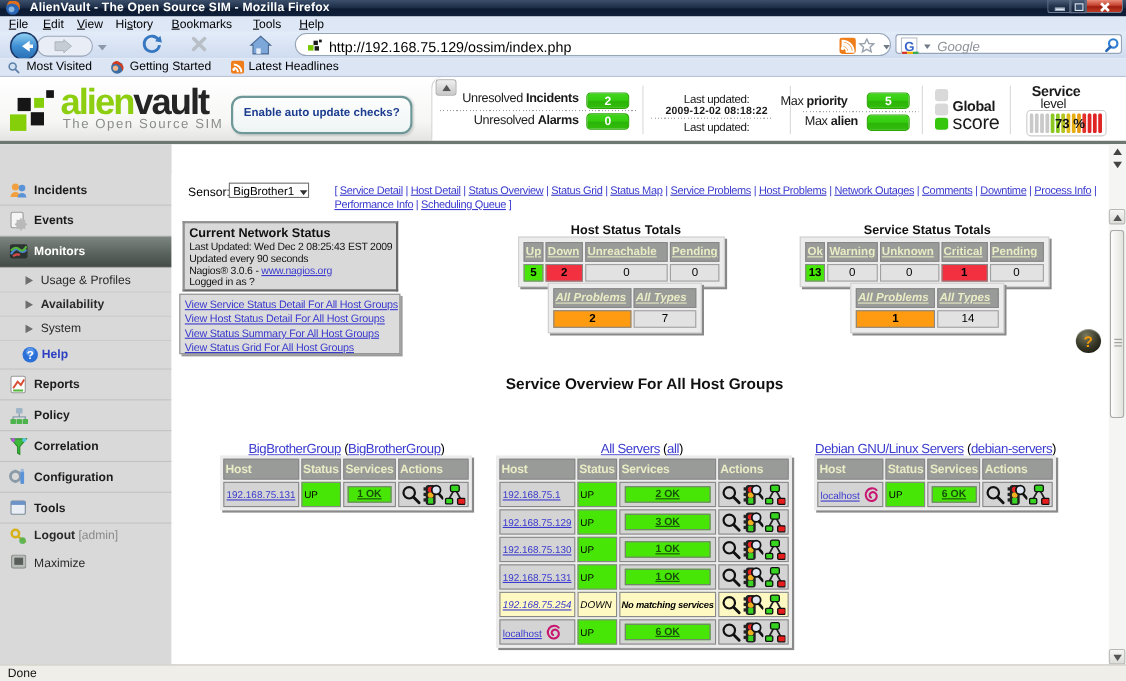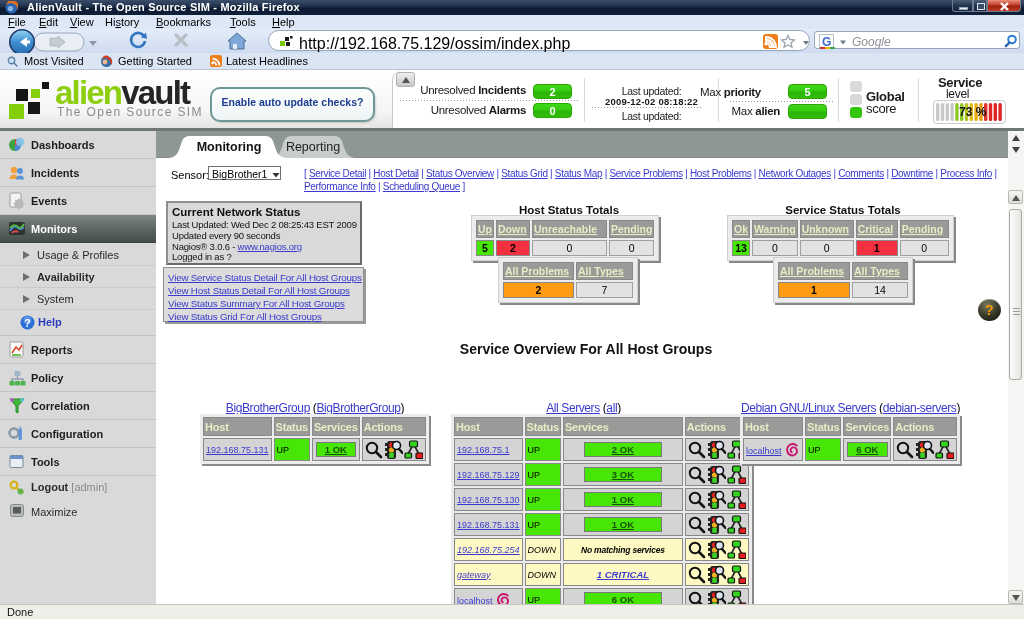--- a/index.html
+++ b/index.html
@@ -61,21 +61,21 @@
 
 
 .ntable { position:absolute; background:#ececec; box-shadow:2px 2px 0 #888; border:1px solid #cfcfcf;}
 .ntable table { border-collapse:separate; border-spacing:2px; }
 .ntable td { border:1px solid #888; font-size:10.5px; padding:0 1px; text-align:center; color:#000; height:16px; }
 .ntable td.hdr { background:#999b99; color:#eef0c8; font-weight:bold; font-size:10.5px; text-align:left; padding:0 1px; white-space:nowrap; }
 .ntable td.gray { background:#e2e2e2; border-color:#a0a0a0; }
 .ntable td.green { background:#47e606; }
 .ntable td.red { background:#f2303f; }
 .ntable td.orange { background:#fe9b11; }
-.ntable td.ital { white-space:nowrap;margin-left:32px; }
+.ntable td.ital { font-style:italic; white-space:nowrap;margin-left:32px; }
 a.hl { color:#e9ecc4; text-decoration:underline; }
 .ntable td.hdr { height:18px; }
 
 .gtable { position:absolute; background:#ececec; box-shadow:2px 2px 0 #8a8a8a; padding:1px; }
 .gtable table { border-collapse:separate; border-spacing:2px; }
 .gtable td { border:1px solid #888; font-size:9px; padding:0 2px; color:#000; height:23px; white-space:nowrap; }
 .gtable td.ghdr { background:#999b99; color:#e9ecc4; font-weight:bold; font-size:11px; letter-spacing:-0.2px; height:19px; padding:0 1px; }
 .gtable td.gc { background:#d4d4d4; }
 .gtable td.gn { background:#47e606; }
 .gtable tr.down td { background:#fef9c3;font-style:italic; }
@@ -172,21 +172,21 @@
     <rect x="105" y="13" width="4" height="5" fill="#fff" opacity="0.8"></rect>
   </svg>
 
   <div class="urlbox abs" style="left:268px; top:30px; width:542px; height:21px; border-radius:11px;"></div>
   <svg class="abs" style="left:280px; top:35px;" width="14" height="14" viewBox="0 0 14 14">
     <rect x="0" y="6" width="5" height="5" fill="#79c800"></rect>
     <rect x="5" y="2" width="4" height="4" fill="#1a1a1a"></rect>
     <rect x="6" y="7" width="4" height="4" fill="#1a1a1a"></rect>
     <rect x="10" y="1" width="2.5" height="2.5" fill="#1a1a1a"></rect>
   </svg>
-  <span class="abs" style="left:299px; top:35px; font-size:16px; color:#000;">http://192.168.75.129/ossim/index.php</span>
+  <span class="abs" style="left:299px; top:35px; font-size:13px; color:#000;">http://192.168.75.129/ossim/index.php</span>
   <svg class="abs" style="left:763px; top:34px;" width="46" height="16" viewBox="0 0 46 16">
     <rect x="0" y="0" width="15" height="15" rx="3" fill="#ef7d1a"></rect>
     <path d="M3 11.5 a1.6 1.6 0 1 1 0.01 0 z" fill="#fff"></path>
     <path d="M3 7 a6 6 0 0 1 6 6 l-2.3 0 a3.7 3.7 0 0 0 -3.7 -3.7 z" fill="none" stroke="#fff" stroke-width="1.8"></path>
     <path d="M3 3 a10 10 0 0 1 10 10 l-2.3 0 a7.7 7.7 0 0 0 -7.7 -7.7 z" fill="none" stroke="#fff" stroke-width="1.8"></path>
     <path d="M25 1.5 l1.9 4 4.4 0.4 -3.3 3 1 4.3 -4 -2.3 -4 2.3 1 -4.3 -3.3 -3 4.4 -0.4 z" fill="none" stroke="#9aa2ad" stroke-width="1.3"></path>
     <path d="M40 7 l6 0 -3 4 z" fill="#707a86"></path>
   </svg>
 
   <div class="urlbox abs" style="left:814px; top:31px; width:206px; height:18px;"></div>
@@ -255,32 +255,32 @@
   <span class="hlabel" style="left:400px; top:104px; width:126px; text-align:right;">Unresolved <b>Alarms</b></span>
   <div class="badge" style="left:533px; top:103px;">0</div>
   <div class="vsep" style="left:584px;"></div>
 
   <span class="hlabel" style="left:585px; top:85px; width:133px; text-align:center; font-size:10.5px;">Last updated:</span>
   <span class="hlabel" style="left:585px; top:96px; width:133px; text-align:center; font-weight:bold; font-size:9.5px; letter-spacing:0.2px;">2009-12-02 08:18:22</span>
   <div class="dots" style="left:592px; top:107px; width:110px;"></div>
   <span class="hlabel" style="left:585px; top:110px; width:133px; text-align:center; font-size:10.5px;">Last updated:</span>
   <div class="vsep" style="left:718px;"></div>
 
-  <span class="hlabel" style="left:700px; top:86px; width:80px; text-align:left;">Max <b>priority</b></span>
+  <span class="hlabel" style="left:700px; top:86px; width:80px; text-align:center;">Max <b>priority</b></span>
   <div class="badge" style="left:788px; top:84px;">5</div>
   <div class="dots" style="left:730px; top:101px; width:105px;"></div>
   <span class="hlabel" style="left:700px; top:105px; width:80px; text-align:right;">Max <b>alien</b></span>
   <div class="badge" style="left:788px; top:104px;"></div>
   <div class="vsep" style="left:838px;"></div>
 
   <div class="abs" style="left:850px; top:81px; width:12px; height:11px; background:#d9d9d9; border-radius:3px;"></div>
   <div class="abs" style="left:850px; top:94px; width:12px; height:11px; background:#d9d9d9; border-radius:3px;"></div>
   <div class="abs" style="left:850px; top:107px; width:12px; height:11px; background:#35c60d; border-radius:3px;"></div>
   <span class="hlabel" style="left:866px; top:89px; font-weight:bold; font-size:13px;">Global</span>
-  <span class="hlabel" style="left:866px; top:101px; font-size:13px;">score</span>
+  <span class="hlabel" style="left:866px; top:101px; font-size:18px;">score</span>
   <div class="vsep" style="left:918px;"></div>
 
   <span class="hlabel" style="left:938px; top:75px; font-weight:bold; font-size:13px;">Service</span>
   <span class="hlabel" style="left:946px; top:87px; font-size:12px;">level</span>
   <div class="abs" style="left:933px; top:100px; width:73px; height:24px; border:1px solid #cbcbcb; border-radius:4px; background:#fff;"></div>
   <svg class="abs" style="left:936px; top:103px;" width="68" height="18" viewBox="0 0 68 18">
     <g>
       <rect x="0" y="0" width="3.4" height="18" rx="1.5" fill="#c9c9c9"></rect>
       <rect x="4.8" y="0" width="3.4" height="18" rx="1.5" fill="#c9c9c9"></rect>
       <rect x="9.6" y="0" width="3.4" height="18" rx="1.5" fill="#c9c9c9"></rect>
@@ -294,29 +294,20 @@
       <rect x="48" y="0" width="3.4" height="18" rx="1.5" fill="#e2322a"></rect>
       <rect x="52.8" y="0" width="3.4" height="18" rx="1.5" fill="#e02626"></rect>
       <rect x="57.6" y="0" width="3.4" height="18" rx="1.5" fill="#df2424"></rect>
       <rect x="62.4" y="0" width="3.4" height="18" rx="1.5" fill="#df2424"></rect>
     </g>
   </svg>
   <span class="abs" style="left:959px; top:105px; font-size:12px; font-weight:bold; color:#111;">73 %</span>
   <div id="avstrip" class="abs"></div>
 
   <div id="sidebar" class="abs">
-    <div class="sbitem" style="top:0px;">
-      <svg class="sbicon" viewBox="0 0 18 18">
-          <circle cx="7" cy="9" r="6" fill="#3fa43f"></circle>
-          <path d="M7 9 L7 3 A6 6 0 0 1 13 9 z" fill="#e04545"></path>
-          <path d="M7 9 L13 9 A6 6 0 0 1 7 15 z" fill="#4a86d8"></path>
-          <circle cx="12" cy="6" r="4.2" fill="#7ec3ef" opacity="0.9"></circle>
-        </svg>
-      <span class="txt">Dashboards</span>
-      </div>
     <div class="sbitem" style="top:28px;">
       <svg class="sbicon" viewBox="0 0 18 18">
           <circle cx="6" cy="6" r="3.2" fill="#f0a040"></circle>
           <path d="M1.5 15 a4.5 4.5 0 0 1 9 0 z" fill="#f0a040"></path>
           <circle cx="12" cy="7" r="3" fill="#5b93d8"></circle>
           <path d="M8 15.5 a4 4 0 0 1 8 0 z" fill="#5b93d8"></path>
         </svg>
       <span class="txt">Incidents</span>
       </div>
     <div class="sbitem" style="top:56px;">
@@ -413,28 +404,20 @@
         </svg>
       <span class="abs" style="left:31px; top:5px; font-weight:bold; color:#2a2a2a;">Logout <span style="color:#8a8a8a; font-weight:normal;">[admin]</span></span>
       </div>
     <div class="sbsub" style="top:369px; height:24px;">
       <svg class="abs" style="left:10px; top:4px;" width="14" height="13" viewBox="0 0 14 13">
           <rect x="0.5" y="0.5" width="13" height="12" rx="2" fill="#b8bcb8" stroke="#8a8e8a"></rect>
           <rect x="3" y="3" width="8" height="6.5" fill="#5a5e5a"></rect>
         </svg>
       <span class="abs" style="left:31px; top:6px; color:#2a2a2a;">Maximize</span>
       </div>
-  </div>
-  <div id="tabbar" class="abs">
-    <svg class="abs" style="left:12px; top:4px;" width="200" height="23" viewBox="0 0 200 23">
-      <path d="M102 23 Q110 23 113 15 L116 6 Q118 1 124 1 L166 1 Q172 1 174 6 L177 15 Q180 23 188 23 z" fill="#c6cdca"></path>
-      <path d="M0 23 Q8 23 11 15 L14 6 Q16 1 22 1 L97 1 Q103 1 105 6 L108 15 Q111 23 119 23 z" fill="#ffffff"></path>
-      <text x="61" y="16" text-anchor="middle" font-size="12.5" font-weight="bold" fill="#111" font-family="Liberation Sans">Monitoring</text>
-      <text x="145" y="16" text-anchor="middle" font-size="12.5" fill="#222" font-family="Liberation Sans">Reporting</text>
-    </svg>
   </div>
   <div id="content" class="abs">
 
     <span class="abs" style="left:15px; top:11px;">Sensor:</span>
     <div class="abs" style="left:52px; top:8px; width:73px; height:14px; background:#fff; border:1px solid #707070; font-size:11px;">
       <span class="abs" style="left:3px; top:1px; font-size:10.5px;">BigBrother1</span>
       <svg class="abs" style="left:63px; top:5px;" width="8" height="6" viewBox="0 0 8 6">
           <path d="M0.5 1 l7 0 -3.5 4.5 z" fill="#333"></path>
         </svg>
     </div>
@@ -645,39 +628,21 @@
                   </svg>
                   <svg width="19" height="20">
                     <use href="#i-tree"></use>
                   </svg>
                 </span>
               </td>
             </tr>
         <tr class="down">
               <td><a class="blue">192.168.75.254</a></td>
               <td>DOWN</td>
-              <td style="text-align:center; font-weight:bold; font-size:8.5px; letter-spacing:-0.2px; white-space:nowrap; padding:0 17px;">No matching services</td>
-              <td>
-                <span class="icons">
-                  <svg width="19" height="20">
-                    <use href="#i-mag"></use>
-                  </svg>
-                  <svg width="19" height="20">
-                    <use href="#i-tl"></use>
-                  </svg>
-                  <svg width="19" height="20">
-                    <use href="#i-tree"></use>
-                  </svg>
-                </span>
-              </td>
-            </tr>
-        <tr class="down">
-              <td><a class="blue">gateway</a></td>
-              <td>DOWN</td>
-              <td style="text-align:center;"><a style="color:#4040d0; text-decoration:underline; font-weight:bold; font-size:9.5px;">1 CRITICAL</a></td>
+              <td style="text-align:center; font-weight:bold; font-size:8.5px; letter-spacing:-0.2px; white-space:nowrap; padding:0 1px;">No matching services</td>
               <td>
                 <span class="icons">
                   <svg width="19" height="20">
                     <use href="#i-mag"></use>
                   </svg>
                   <svg width="19" height="20">
                     <use href="#i-tl"></use>
                   </svg>
                   <svg width="19" height="20">
                     <use href="#i-tree"></use>

